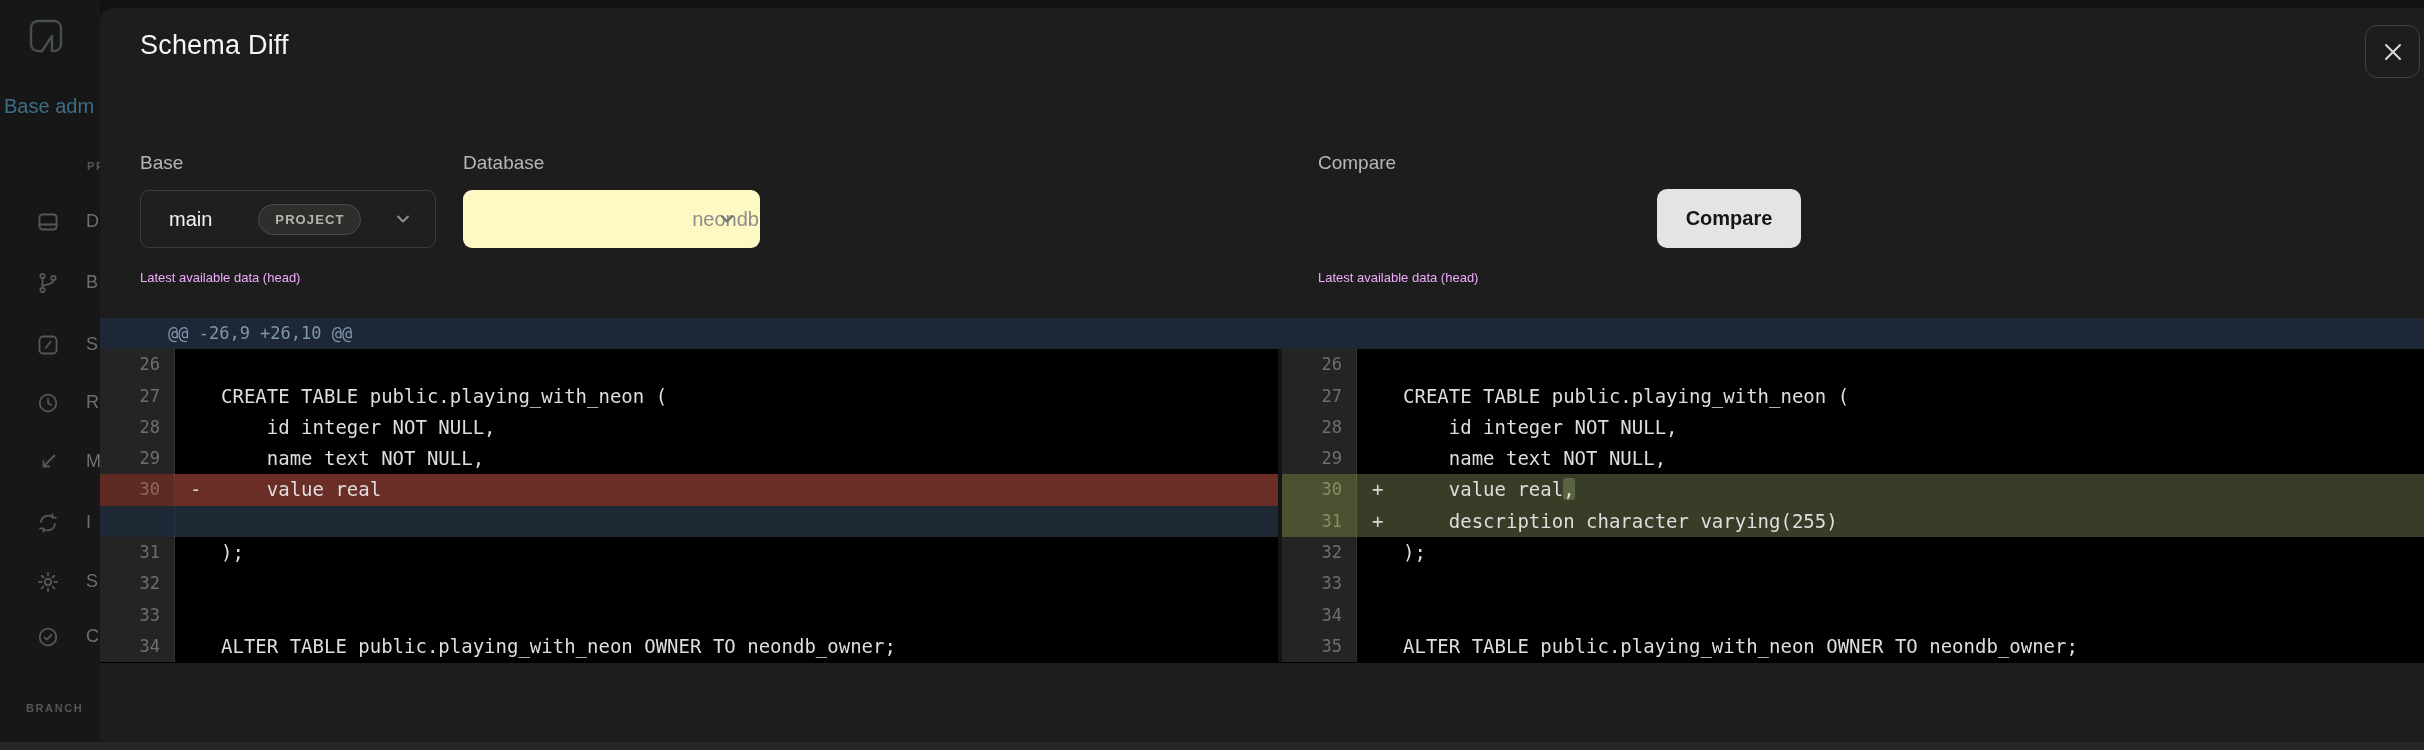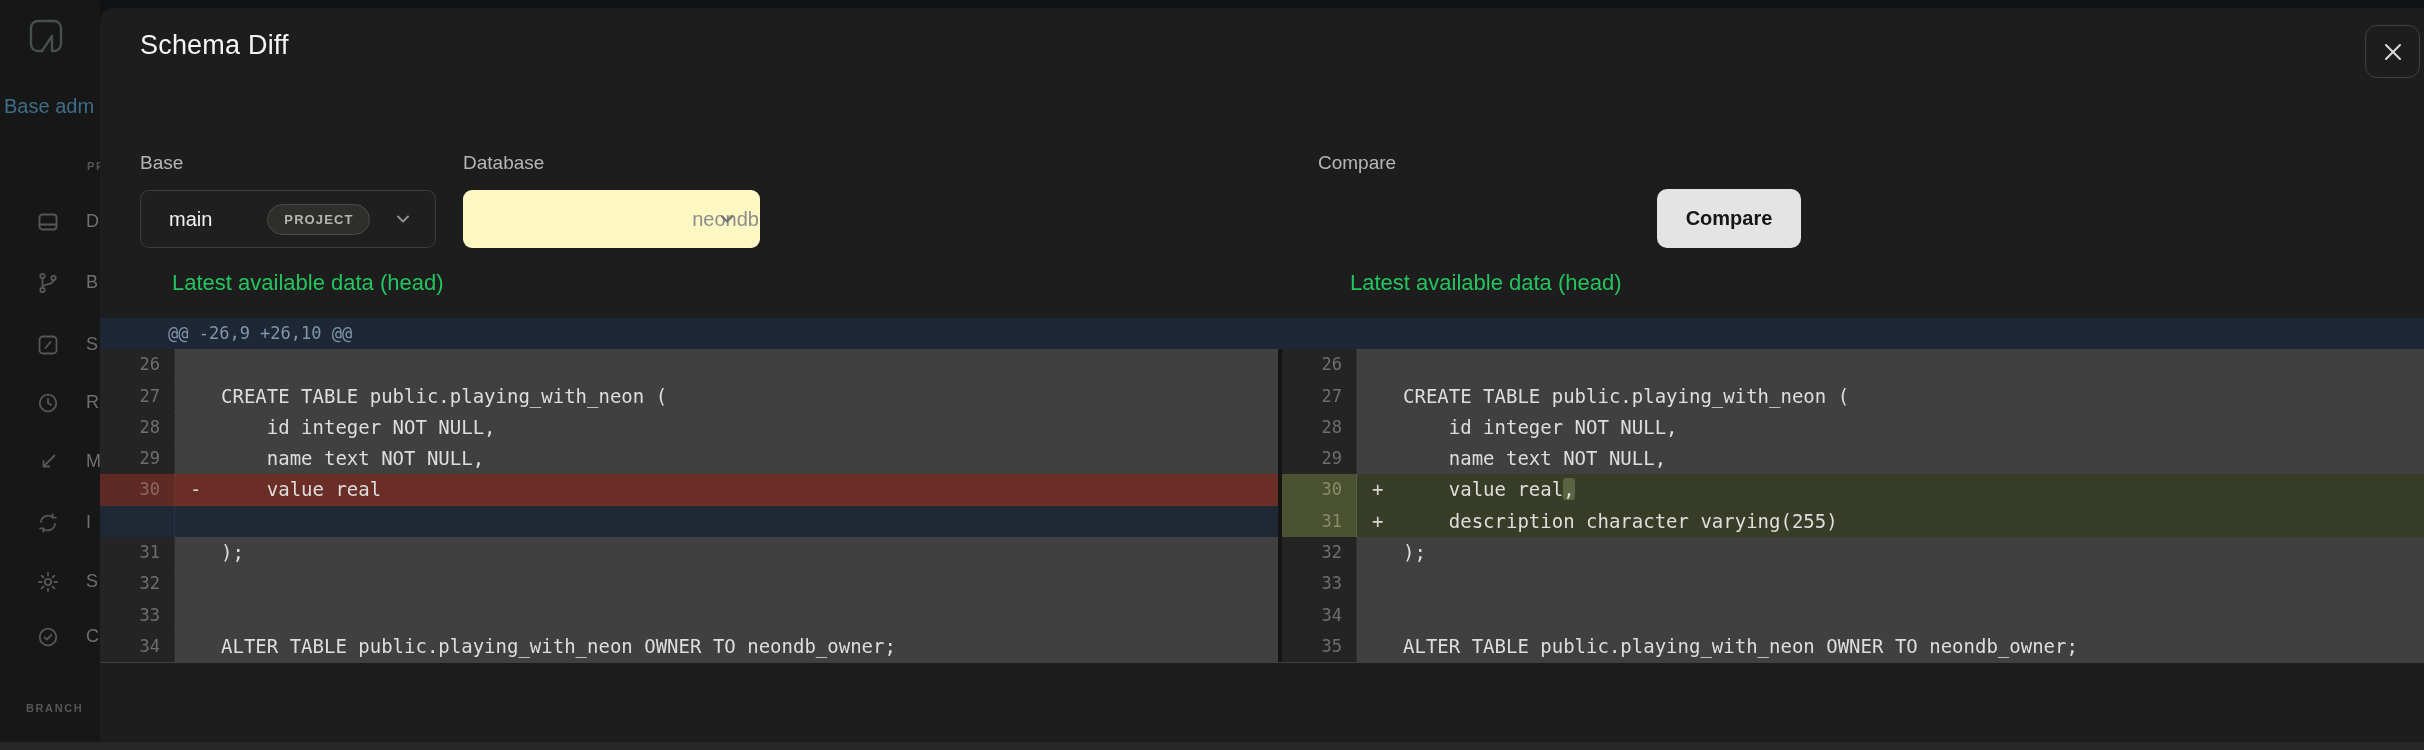--- a/index.html
+++ b/index.html
@@ -27,39 +27,39 @@
            background:#1d1d1d; border-top-left-radius:14px; }
   .modal-title { position:absolute; left:40px; top:22px; color:#f5f5f5;
                  font-size:27px; font-weight:400; letter-spacing:.2px; }
   .close-btn { position:absolute; right:4px; top:17px; width:55px; height:53px;
                border:1.5px solid #404040; border-radius:12px; background:transparent;
                display:flex; align-items:center; justify-content:center; cursor:pointer; }
   .close-btn svg { width:26px; height:26px; stroke:#dadada; stroke-width:2; fill:none; stroke-linecap:round; }
 
   
   .field-label { position:absolute; color:#b6b6b6; font-size:19px; }
-  .hint { position:absolute; color:#22c55e; font-size:22px;margin-left:32px; }
+  .hint { position:absolute; color:#f0abfc; font-size:13px; }
   .select { position:absolute; height:58px; border-radius:9px; display:flex; align-items:center;
-            background:#1f1f1f; border:1px solid #3c3c3c; cursor:pointer;gap:9px; }
+            background:#1f1f1f; border:1px solid #3c3c3c; cursor:pointer; }
   .select.disabled { background:#fef9c3; border-color:transparent; cursor:default;justify-content:flex-end; }
   .select-value { color:#f2f2f2; font-size:20px; font-weight:500; }
   .select.disabled .select-value { color:#8d8d8d; font-weight:400; }
   .badge { margin-left:46px; height:31px; padding:0 16px; display:flex; align-items:center;
            background:#2e2e2c; border:1px solid #4c4c44; border-radius:16px;
            color:#b5b5ae; font-size:13px; font-weight:700; letter-spacing:1.1px; }
   .chevron { position:absolute; right:22px; top:50%; margin-top:-10px; width:20px; height:20px; }
   .chevron svg { width:20px; height:20px; stroke:#8f8f8f; stroke-width:2; fill:none;
                  stroke-linecap:round; stroke-linejoin:round; }
   .select.disabled .chevron svg { stroke:#6e6e6e; }
   .compare-btn { position:absolute; left:1557px; top:181px; width:144px; height:59px;
                  background:#e4e4e4; border:none; border-radius:10px; color:#161616;
                  font-size:20px; font-weight:600; font-family:"Liberation Sans",sans-serif; cursor:pointer; }
 
   
-  .diff { position:absolute; left:100px; top:318px; width:2324px; height:345px; background:#404040; }
+  .diff { position:absolute; left:100px; top:318px; width:2324px; height:345px; background:#000000; }
   .hunk-header { height:31.3px; line-height:31.3px; background:#1d2736; color:#8096ab;
                  font-size:17px; padding-left:68px; white-space:pre; }
   .pane { position:absolute; top:31.3px; }
   .pane-left  { left:0;      width:1178px; }
   .pane-right { left:1182px; width:1142px; }
   .pane-divider { position:absolute; left:1178px; top:31.3px; width:4px; height:313px; background:#141414; }
   .diff-row { display:flex; height:31.3px; }
   .gutter { width:75px; padding-right:14px; text-align:right; font-family:"DejaVu Sans Mono",monospace;
             font-size:17px; line-height:31.3px; color:#6f6f6f; background:#242424;
             border-right:1px dotted #3d3d3d; }

